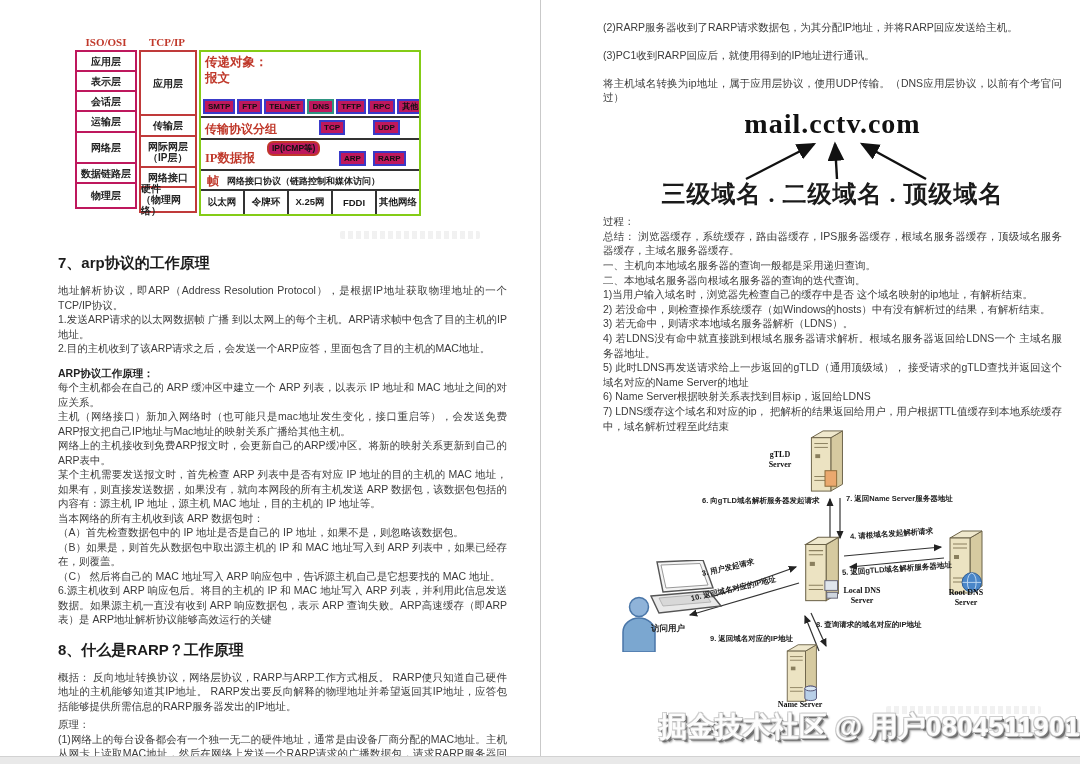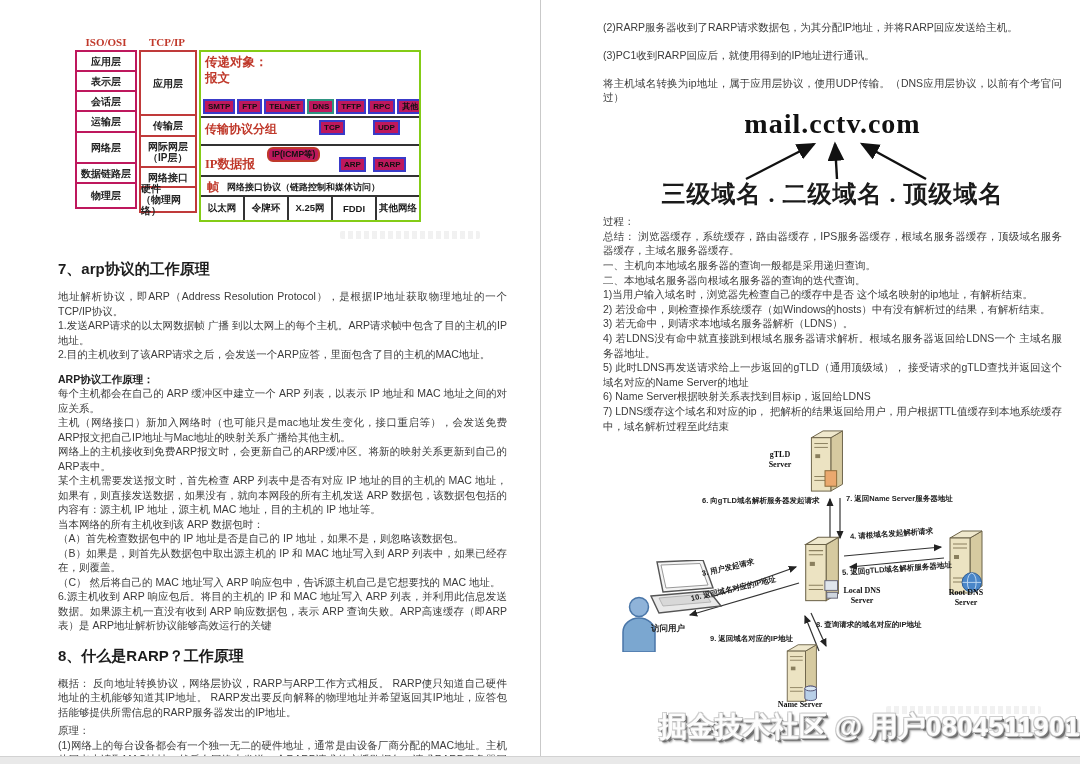--- a/index.html
+++ b/index.html
@@ -34,21 +34,21 @@
     text-align:left;margin-top:-2px;white-space:pre-line;line-height:11px;}
   .col-osi .lay:first-child,.col-tcpip .lay:first-child{margin-top:0;}
   .col-tcpip .lay{border-color:#c03a3a;}
   .rh1{height:22px}.rh2{height:22px}.rh3{height:22px}.rh4{height:23px}
   .rh5{height:33px}.rh6{height:22px}.rh7{height:27px}
   .rh123{height:66px}
   .col-detail{width:222px;margin-left:2px;border:2px solid #84cc16;box-sizing:border-box;background:#fff;}
   .sec{box-sizing:border-box;border-top:2px solid #333;position:relative;overflow:hidden;}
   .sec:first-child{border-top:none;}
   .sec-a{height:64px;}
-  .sec-b{height:28px;padding-left:8px;}
+  .sec-b{height:22px;padding-left:8px;}
   .sec-c{height:31px;}
   .sec-d{height:20px;}
   .sec-e{height:25px;display:flex;}
   .red-serif{font-family:"Liberation Serif","DejaVu Serif",serif;font-weight:bold;color:#c0392b;}
   .sec-a .obj1{position:absolute;left:4px;top:2px;font-size:12.5px;}
   .sec-a .obj2{position:absolute;left:4px;top:18px;font-size:12.5px;}
   .chip-row{position:absolute;left:2px;bottom:2px;display:flex;}
   .chip{box-sizing:border-box;border:2px solid #3a3ac8;background:#be185d;color:#111;
     font-size:8px;font-weight:bold;padding:1px 3px;margin-right:2px;line-height:9px;white-space:nowrap;}
   .chip.teal{border-color:#2f9482;}

